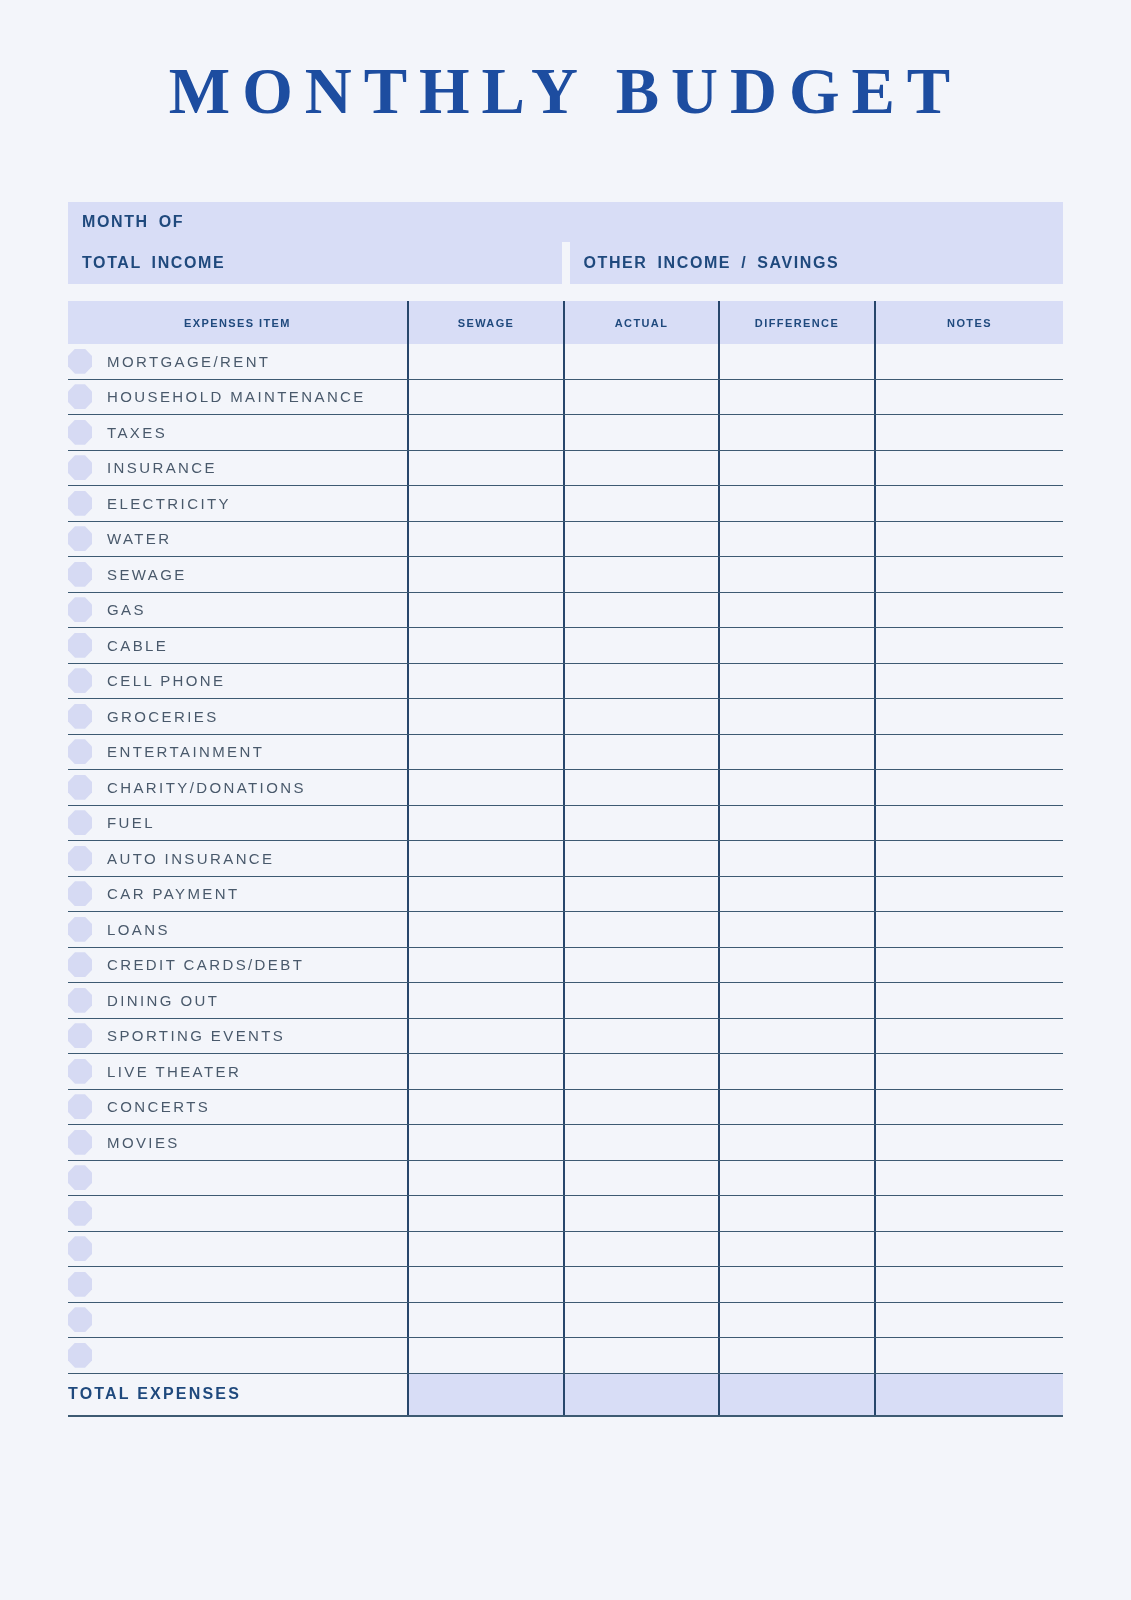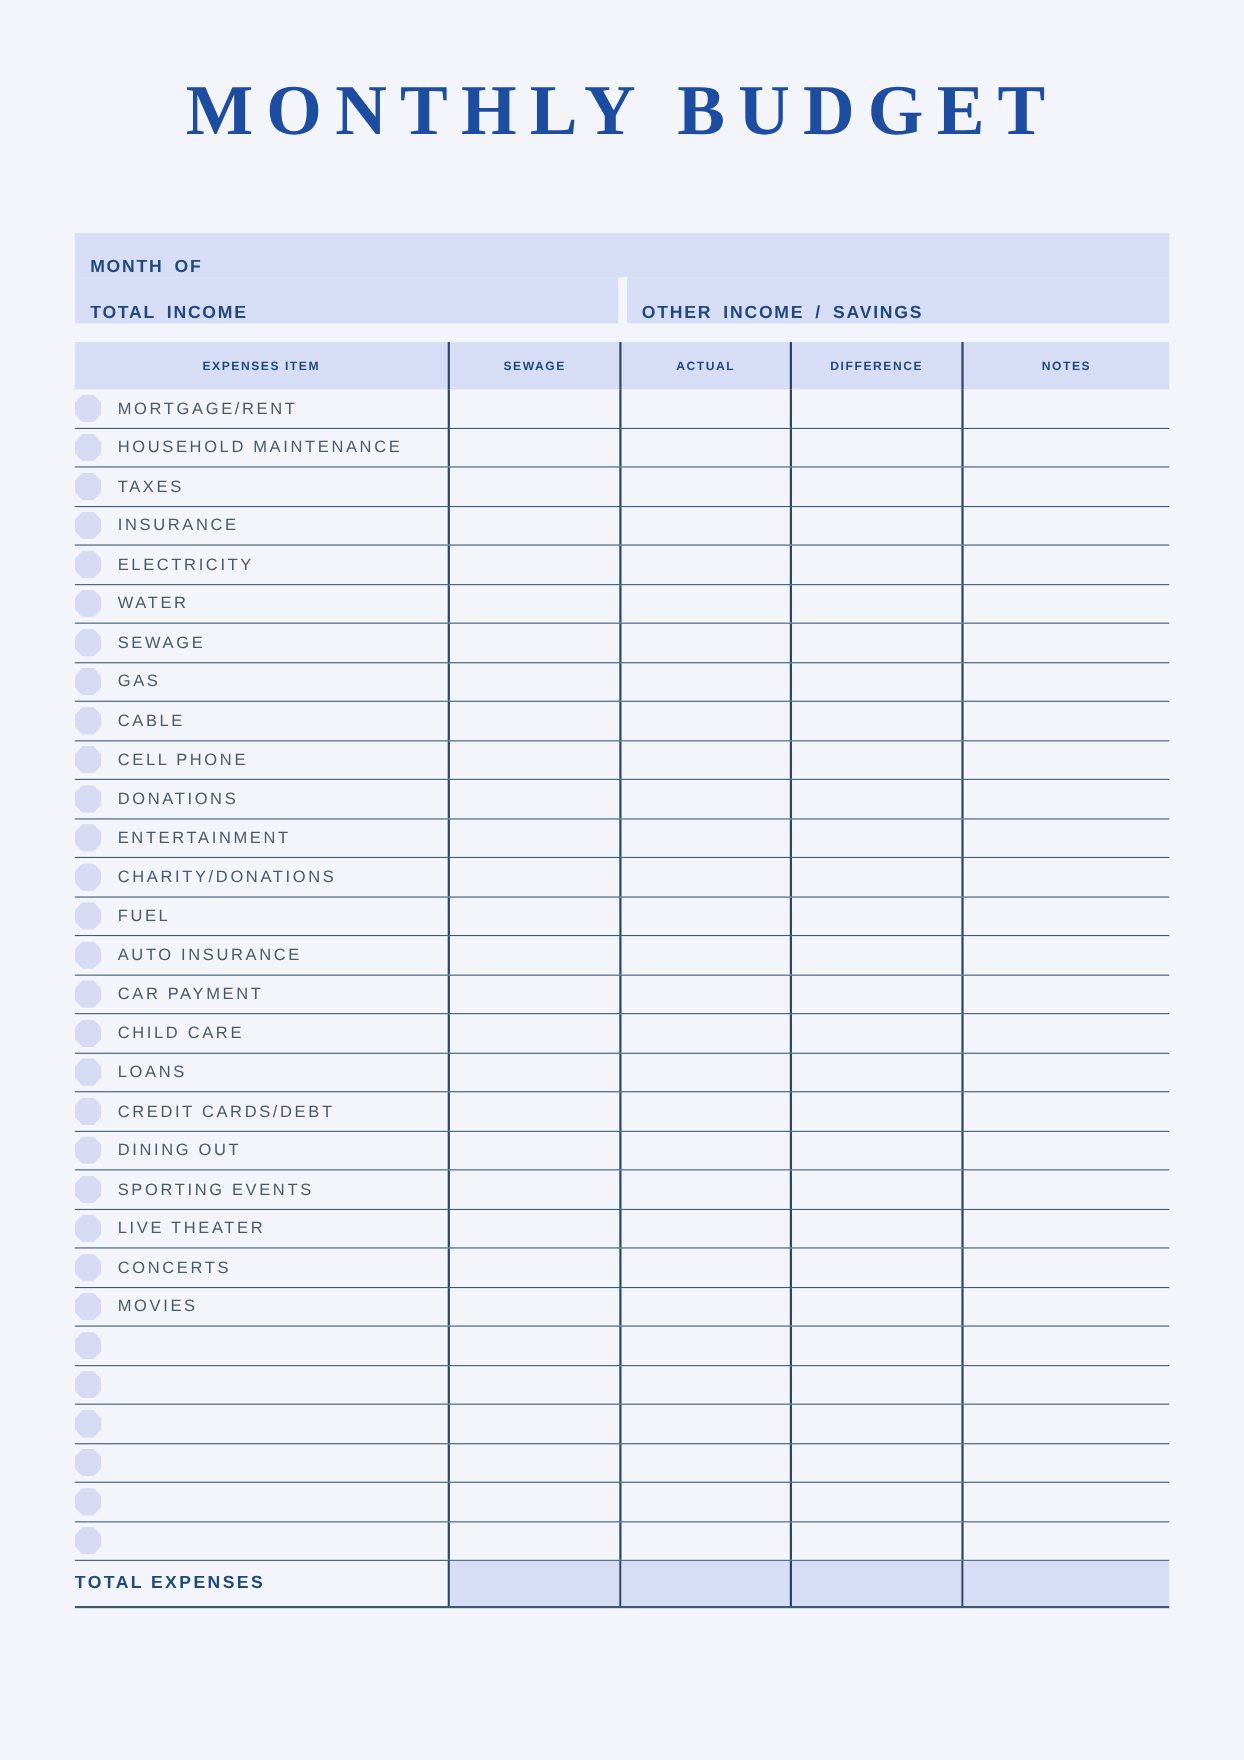--- a/index.html
+++ b/index.html
@@ -10,31 +10,31 @@
     --rowtext:#49596b;
     --hline:#3d5a72;
     --vline:#27466b;
     --bullet:#d6daf3;
   }
   *{box-sizing:border-box;margin:0;padding:0;}
   html,body{background:#ffffff;}
   body{font-family:"Liberation Sans",sans-serif;}
   .page{
     width:1131px;height:1600px;background:var(--bg);
-    padding:10px 68px;overflow:hidden;position:relative;
+    padding:0 68px;overflow:hidden;position:relative;
   }
   .title{
     margin-top:52px;height:78px;line-height:78px;
     text-align:center;
     font-family:"Liberation Serif",serif;
     font-weight:700;font-size:65px;letter-spacing:12px;
     color:var(--title);white-space:nowrap;
   }
   .bar{
-    background:var(--band);display:flex;align-items:flex-end;
+    background:var(--band);display:flex;align-items:center;
     padding-left:14px;
   }
   .bar .bar-label{
     font-weight:700;font-size:16px;letter-spacing:1.6px;
     color:var(--navy);word-spacing:4px;
   }
   .month-bar{margin-top:72px;height:40px;width:995px;}
   .income-row{display:flex;gap:8px;width:995px;}
   .income-row .bar{height:42px;flex:1;}
   .table{margin-top:17px;width:995px;}
@@ -210,21 +210,21 @@
     </div>
     <div class="cell"></div>
     <div class="cell"></div>
     <div class="cell"></div>
     <div class="cell"></div>
   </div>
 
   <div class="trow">
     <div class="cell c-label">
       <span class="bullet"></span>
-      <span class="row-label">DONATIONS</span>
+      <span class="row-label">GROCERIES</span>
     </div>
     <div class="cell"></div>
     <div class="cell"></div>
     <div class="cell"></div>
     <div class="cell"></div>
   </div>
 
   <div class="trow">
     <div class="cell c-label">
       <span class="bullet"></span>
@@ -273,30 +273,20 @@
     <div class="cell c-label">
       <span class="bullet"></span>
       <span class="row-label">CAR PAYMENT</span>
     </div>
     <div class="cell"></div>
     <div class="cell"></div>
     <div class="cell"></div>
     <div class="cell"></div>
   </div>
 
-  <div class="trow">
-    <div class="cell c-label">
-      <span class="bullet"></span>
-      <span class="row-label">CHILD CARE</span>
-    </div>
-    <div class="cell"></div>
-    <div class="cell"></div>
-    <div class="cell"></div>
-    <div class="cell"></div>
-  </div>
 
   <div class="trow">
     <div class="cell c-label">
       <span class="bullet"></span>
       <span class="row-label">LOANS</span>
     </div>
     <div class="cell"></div>
     <div class="cell"></div>
     <div class="cell"></div>
     <div class="cell"></div>

